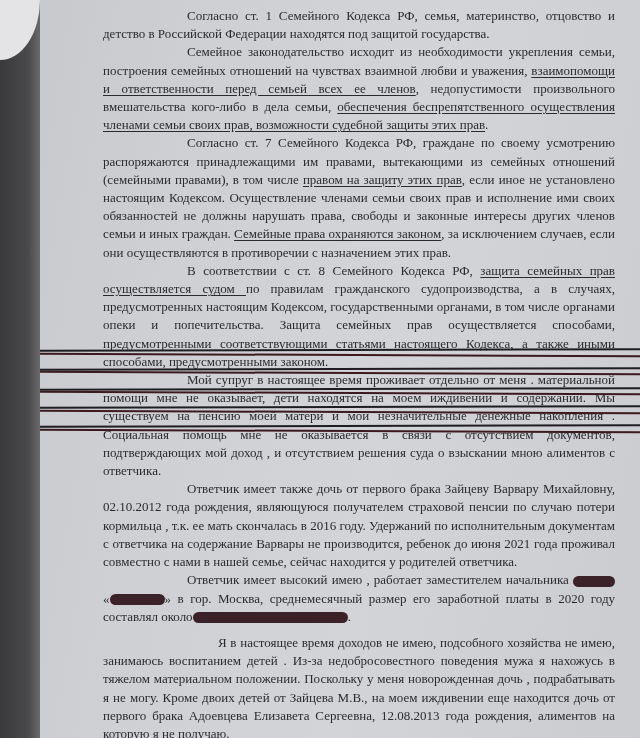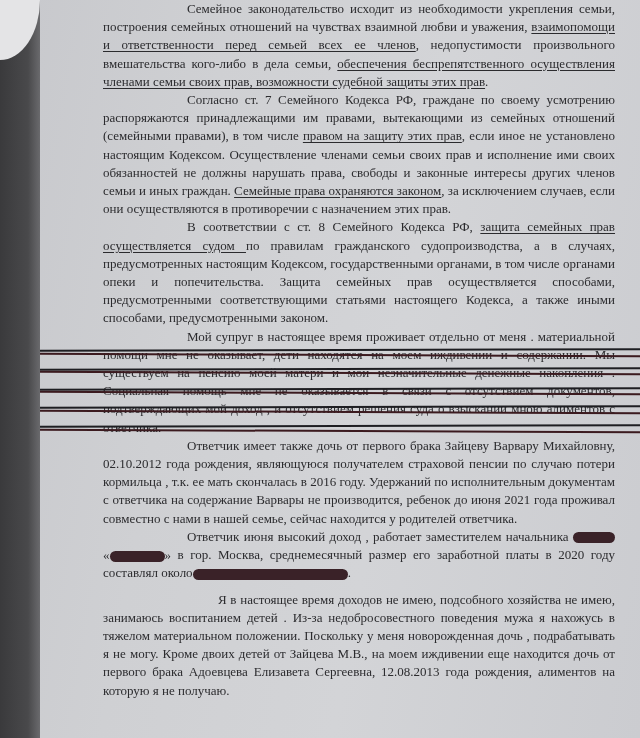--- a/index.html
+++ b/index.html
@@ -40,26 +40,27 @@
   .strike-line.red { background:#3b1a1f; }
 </style>
 </head>
 <body>
 
 <div class="page">
   <div class="left-shadow"></div>
   <div class="top-curl"></div>
 
   <div class="text" id="doc-text">
+    <p class="p" style="margin-top:7px;"><span>Согласно ст. 1 Семейного Кодекса РФ, семья, материнство, отцовство и детство в Российской Федерации находятся под защитой государства.</span></p>
     <p class="p"><span>Семейное законодательство исходит из необходимости укрепления семьи, построения семейных отношений на чувствах взаимной любви и уважения, </span><span class="ul">взаимопомощи и ответственности перед семьей всех ее членов</span><span>, недопустимости произвольного вмешательства кого-либо в дела семьи, </span><span class="ul">обеспечения беспрепятственного осуществления членами семьи своих прав, возможности судебной защиты этих прав</span><span>.</span></p>
     <p class="p"><span>Согласно ст. 7 Семейного Кодекса РФ, граждане по своему усмотрению распоряжаются принадлежащими им правами, вытекающими из семейных отношений (семейными правами), в том числе </span><span class="ul">правом на защиту этих прав</span><span>, если иное не установлено настоящим Кодексом. Осуществление членами семьи своих прав и исполнение ими своих обязанностей не должны нарушать права, свободы и законные интересы других членов семьи и иных граждан. </span><span class="ul">Семейные права охраняются законом</span><span>, за исключением случаев, если они осуществляются в противоречии с назначением этих прав.</span></p>
     <p class="p"><span>В соответствии с ст. 8 Семейного Кодекса РФ, </span><span class="ul">защита семейных прав осуществляется судом </span><span>по правилам гражданского судопроизводства, а в случаях, предусмотренных настоящим Кодексом, государственными органами, в том числе органами опеки и попечительства. Защита семейных прав осуществляется способами, предусмотренными соответствующими статьями настоящего Кодекса, а также иными способами, предусмотренными законом.</span></p>
     <p class="p" style="text-indent:84px"><span>Мой супруг в настоящее время проживает отдельно от меня .  материальной помощи  мне не оказывает,   дети  находятся на моем  иждивении и содержании. Мы существуем на  пенсию моей матери и мои  незначительные денежные накопления . Социальная помощь мне не оказывается в связи с отсутствием  документов, подтверждающих мой доход , и отсутствием решения суда о взыскании мною алиментов с ответчика.</span></p>
     <p class="p"><span>Ответчик  имеет также дочь от первого брака Зайцеву Варвару Михайловну, 02.10.2012 года рождения, являющуюся получателем страховой пенсии по случаю потери кормильца , т.к. ее мать скончалась в 2016 году. Удержаний по исполнительным документам с ответчика на содержание Варвары не производится, ребенок до июня 2021 года проживал совместно с нами в нашей семье, сейчас находится у родителей ответчика.</span></p>
-    <p class="p"><span>Ответчик  июня  высокий доход , работает заместителем начальника </span><span class="redact" style="width: 42px;"></span><span> «</span><span class="redact" style="width: 55px;"></span><span>» в гор. Москва, среднемесячный размер его заработной платы  в 2020 году составлял около</span><span class="redact" style="width: 155px;"></span><span>.</span></p>
+    <p class="p"><span>Ответчик  имеет  высокий имею , работает заместителем начальника </span><span class="redact" style="width: 42px;"></span><span> «</span><span class="redact" style="width: 55px;"></span><span>» в гор. Москва, среднемесячный размер его заработной платы  в 2020 году составлял около</span><span class="redact" style="width: 155px;"></span><span>.</span></p>
     <p class="p big-indent" style="margin-top:8px"><span>Я в настоящее время доходов не имею, подсобного хозяйства не имею, занимаюсь воспитанием детей . Из-за недобросовестного поведения мужа я нахожусь в тяжелом  материальном положении.  Поскольку у меня новорожденная дочь , подрабатывать я не могу. Кроме двоих детей от Зайцева М.В., на моем иждивении еще находится дочь от первого брака  Адоевцева Елизавета Сергеевна, 12.08.2013 года рождения, алиментов на которую я не получаю.</span></p>
 
   </div>
 
   <div id="strikes">
       <div class="strike-line" style="top: 349px; transform: rotate(-0.15deg);"></div>
       <div class="strike-line red" style="top: 354px; transform: rotate(0.25deg);"></div>
       <div class="strike-line" style="top: 368px; transform: rotate(-0.15deg);"></div>
       <div class="strike-line red" style="top: 372px; transform: rotate(0.25deg);"></div>
       <div class="strike-line" style="top: 388px; transform: rotate(-0.15deg);"></div>

